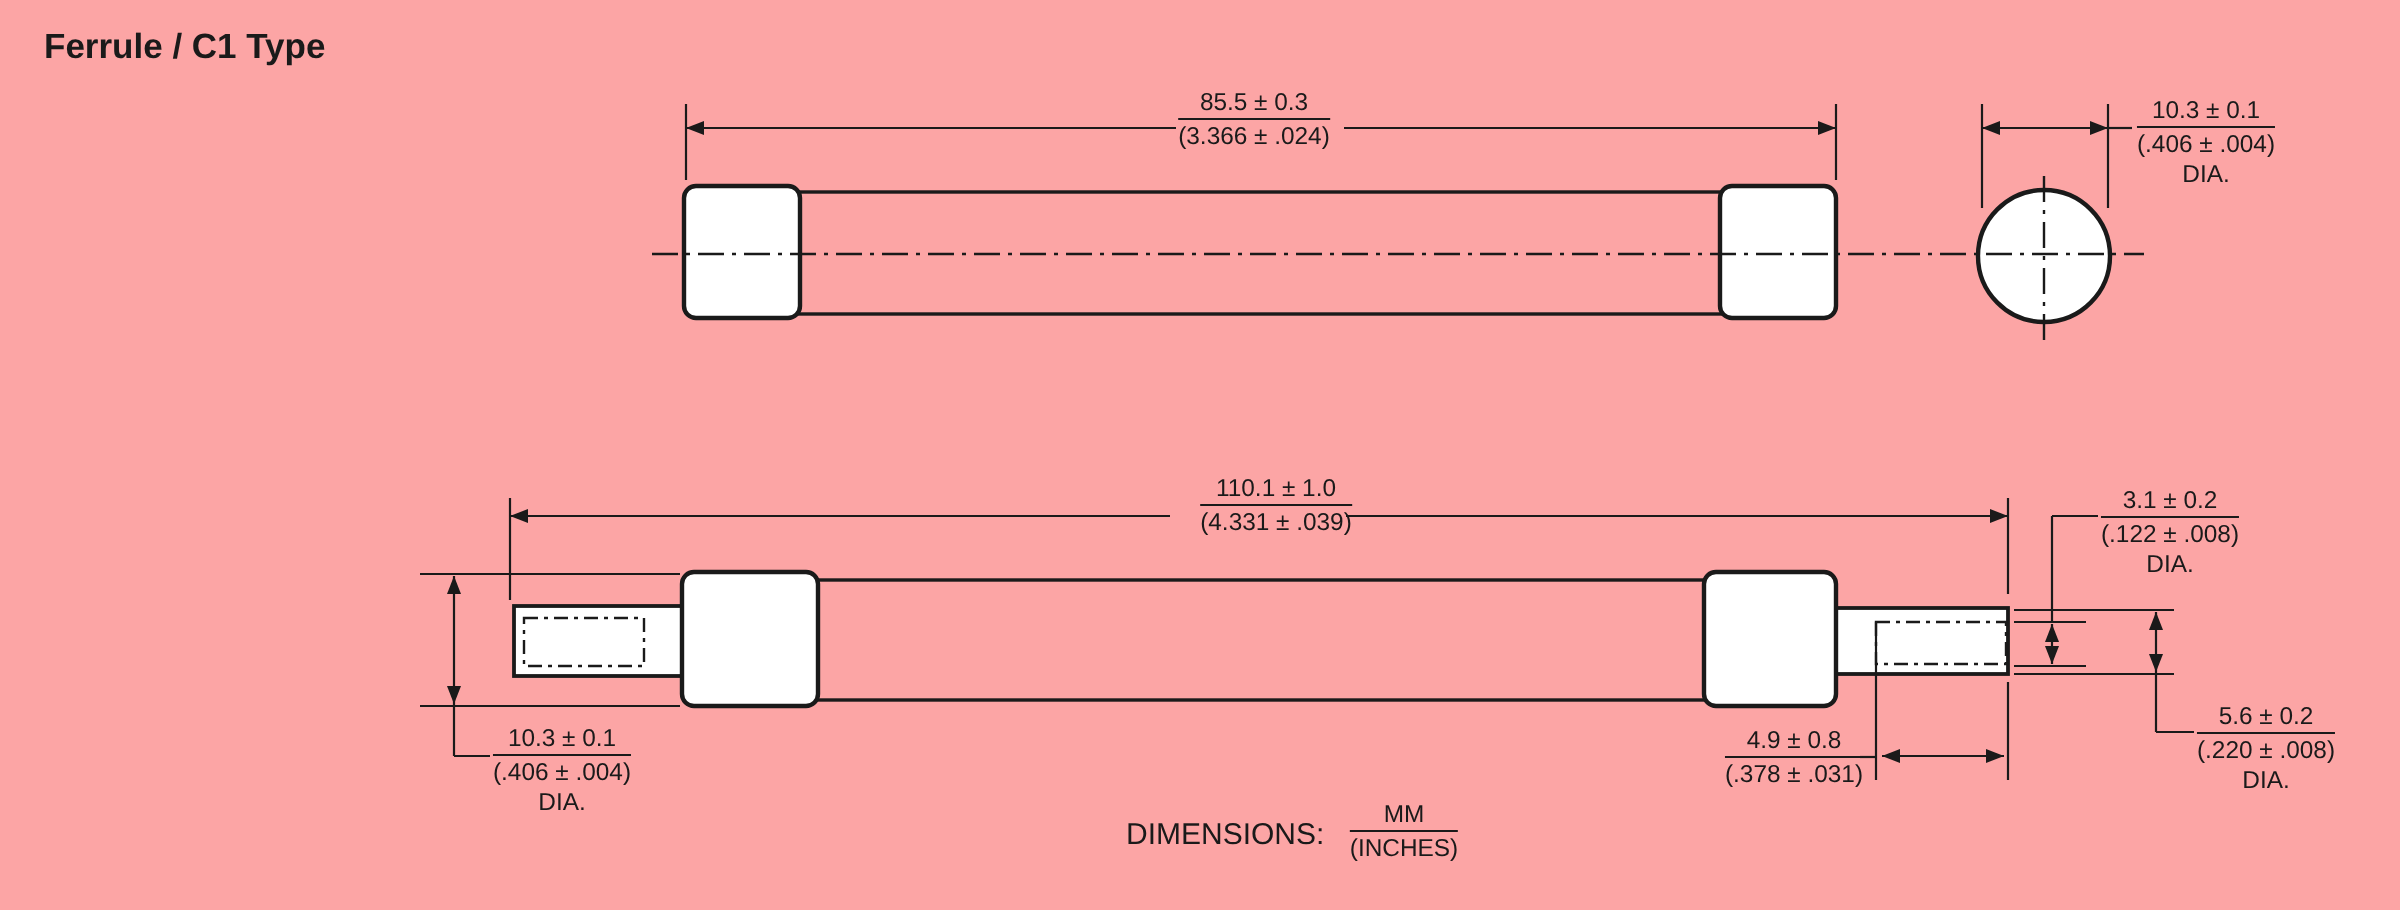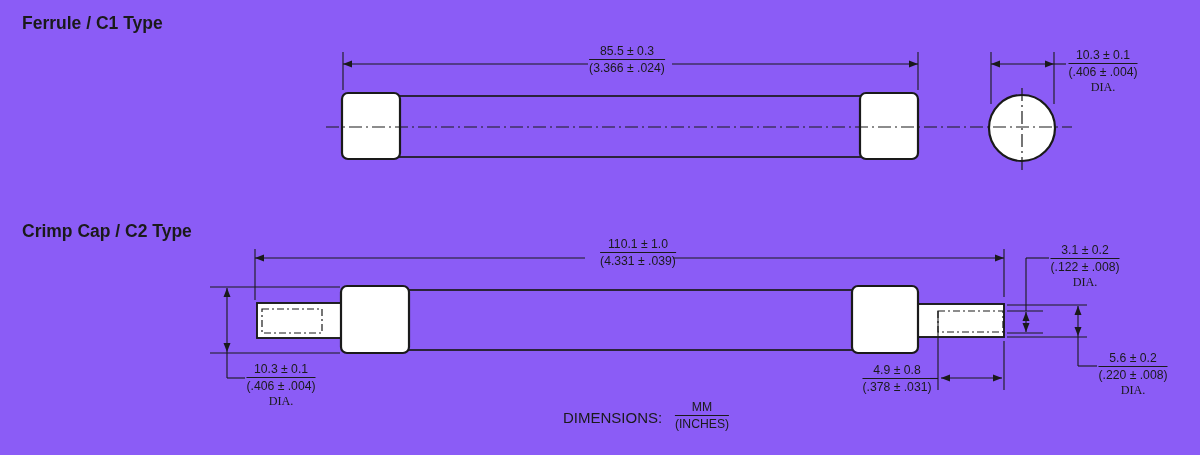--- a/index.html
+++ b/index.html
@@ -1,30 +1,30 @@
 <!DOCTYPE html>
 <html><head>
 <meta charset="utf-8">
 <style>
   html,body{margin:0;padding:0;background:#fff;}
   .canvas{
-    position:relative;width:1200px;height:455px;background:#8b5cf6;
+    position:relative;width:1200px;height:455px;background:#fca5a5;
     font-family:"Liberation Sans","DejaVu Sans",sans-serif;color:#1a1a1a;overflow:hidden;
   }
   .linework{position:absolute;inset:0;}
   .heading{
     position:absolute;font-size:17.5px;font-weight:bold;white-space:nowrap;
   }
   .frac{
     position:absolute;transform:translateX(-50%);text-align:center;
     font-size:12.2px;line-height:1.15;white-space:nowrap;
   }
   .frac .num{display:block;border-bottom:1.4px solid #1a1a1a;padding:0 3px 1px 3px;}
   .frac .den{display:block;padding-top:1px;}
-  .frac .dia{display:block;padding-top:1px;font-family:Liberation Serif, serif;}
+  .frac .dia{display:block;padding-top:1px;}
   .footer-label{position:absolute;font-size:15px;white-space:nowrap;}
 </style>
 </head>
 <body>
 
 <div class="canvas">
 
   <svg class="linework" width="1200" height="455" viewBox="0 0 1200 455">
     <defs>
       <marker id="ah" viewBox="0 0 10 8" refX="9.5" refY="4" markerWidth="10" markerHeight="8" orient="auto-start-reverse" markerUnits="userSpaceOnUse">
@@ -111,21 +111,20 @@
     <span class="num">85.5 ± 0.3</span>
     <span class="den">(3.366 ± .024)</span>
   </div>
 
   <div class="frac" style="left:1103px;top:48px;">
     <span class="num">10.3 ± 0.1</span>
     <span class="den">(.406 ± .004)</span>
     <span class="dia">DIA.</span>
   </div>
 
-  <div class="heading" style="left:22px;top:221px;">Crimp Cap / C2 Type</div>
 
   <div class="frac" style="left:627px;top:237px;margin-left:11px;">
     <span class="num">110.1 ± 1.0</span>
     <span class="den">(4.331 ± .039)</span>
   </div>
 
   <div class="frac" style="left:281px;top:362px;">
     <span class="num">10.3 ± 0.1</span>
     <span class="den">(.406 ± .004)</span>
     <span class="dia">DIA.</span>

